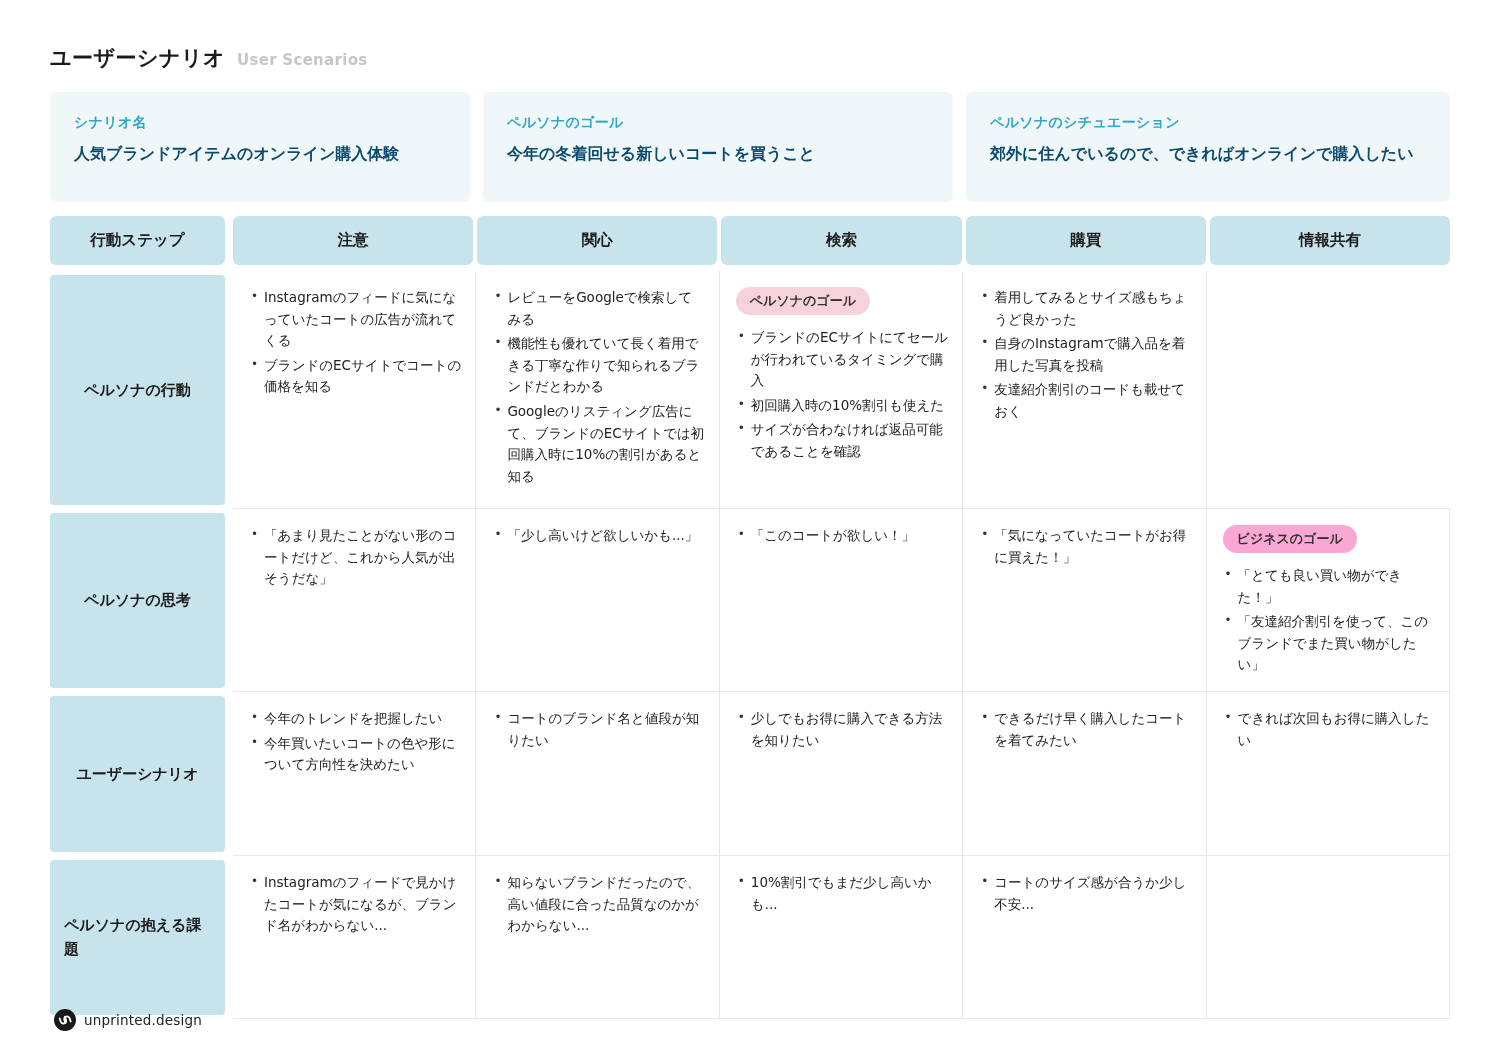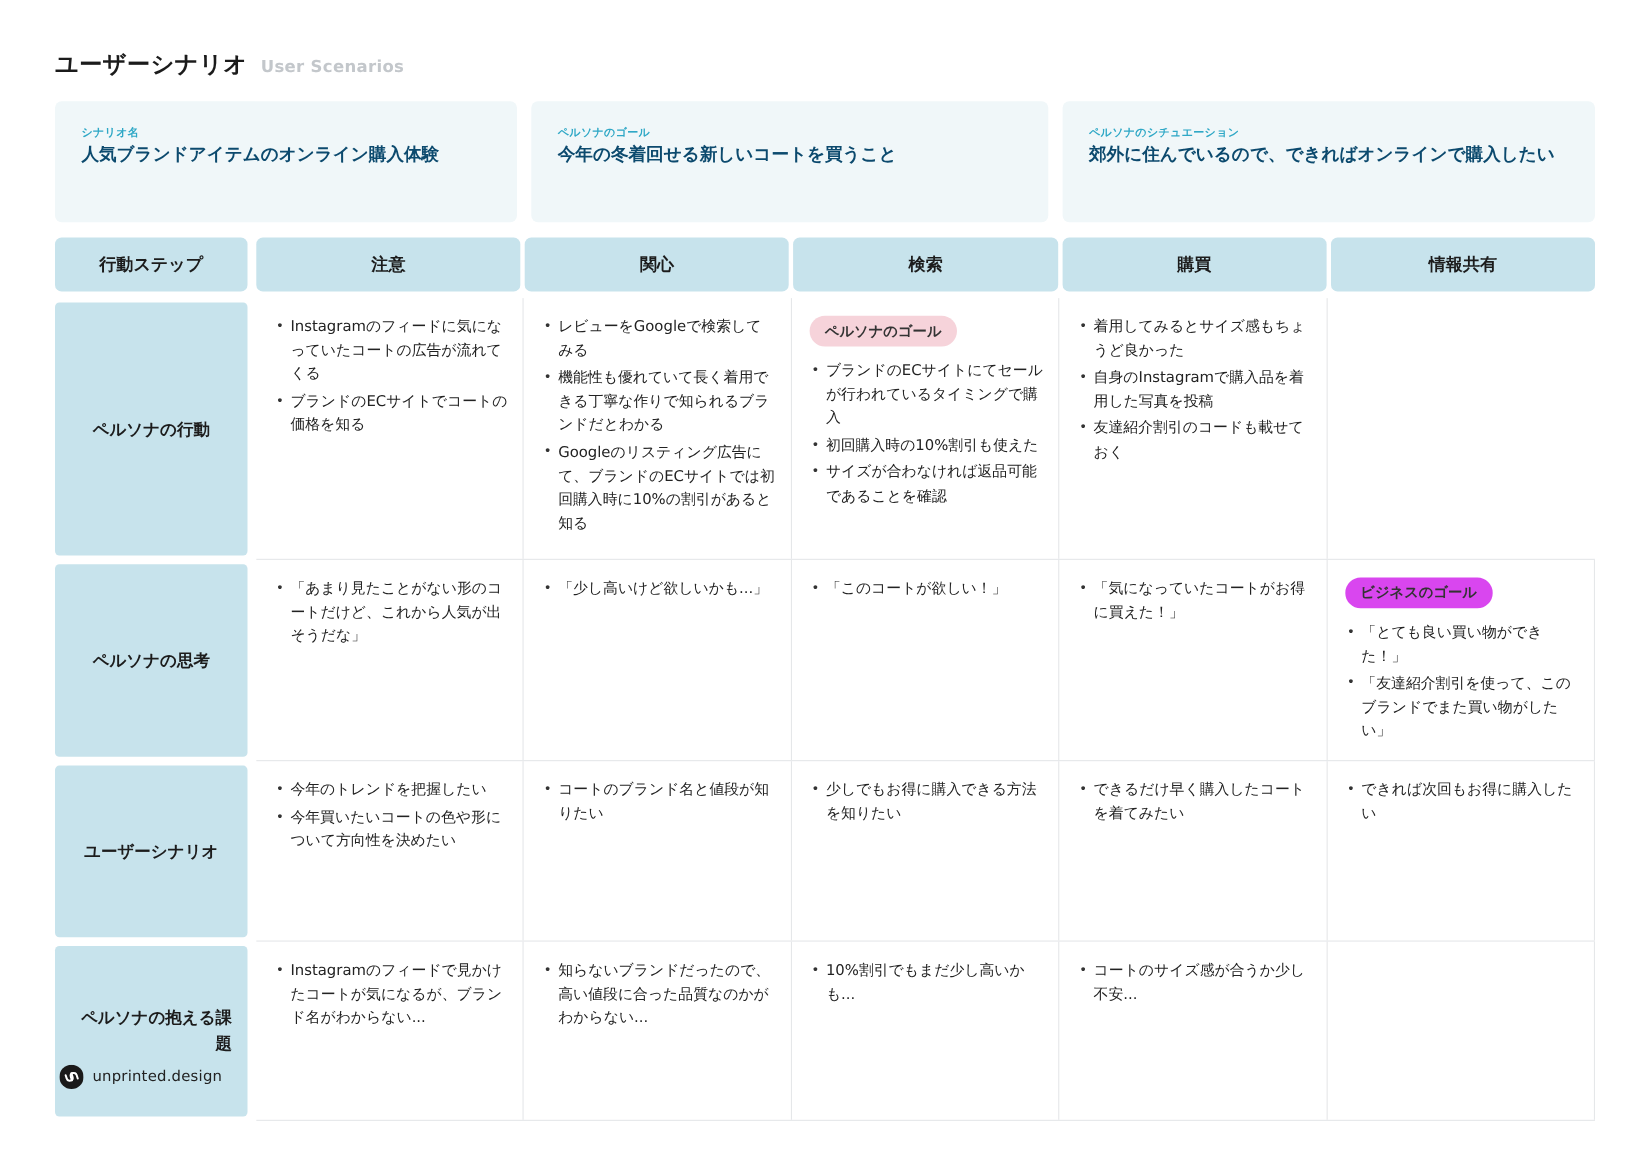--- a/index.html
+++ b/index.html
@@ -12,59 +12,59 @@
   .title-ja{font-size:21px;font-weight:bold;letter-spacing:.5px;color:#1b1b1b;}
   .title-en{font-size:15px;font-weight:bold;color:#c3c7cb;letter-spacing:.3px;}
 
   
   .cards{display:flex;gap:13px;}
   .card{background:#f0f7f9;border-radius:6px;box-sizing:border-box;
         height:110px;padding:22px 24px;}
   .card:nth-child(1){width:420px;}
   .card:nth-child(2){width:470px;}
   .card:nth-child(3){flex:1;}
-  .card-label{color:#2fa8c6;font-size:10px;font-weight:bold;margin-bottom:0;letter-spacing:.3px;}
+  .card-label{color:#2fa8c6;font-size:14px;font-weight:bold;margin-bottom:10px;letter-spacing:.3px;}
   .card-value{font-size:16px;font-weight:bold;line-height:1.5;color:#0c4a6e;}
 
   
   .thead{display:flex;margin-top:14px;}
   .corner{width:175px;margin-right:8px;background:#c7e3ec;border-radius:6px;
           height:49px;display:flex;align-items:center;justify-content:center;
           font-size:15.5px;font-weight:bold;}
   .col-headers{flex:1;display:flex;gap:4px;}
   .col-header{flex:1;background:#c7e3ec;border-radius:6px;height:49px;
           display:flex;align-items:center;justify-content:center;
           font-size:15.5px;font-weight:bold;}
 
   
   .tbody{margin-top:6px;}
   .trow{display:flex;}
   .row-label{width:175px;margin:4px 8px 4px 0;background:#c7e3ec;border-radius:4px;
-          display:flex;align-items:center;justify-content:center;text-align:right;
+          display:flex;align-items:center;justify-content:center;text-align:left;
           font-size:15px;font-weight:bold;line-height:1.6;padding:0 14px;box-sizing:border-box;}
   .row-cells{flex:1;display:grid;grid-template-columns:repeat(5,1fr);
           border-bottom:1px solid #e5e7e9;}
   .trow:nth-child(1) .row-cells{min-height:237px;}
   .trow:nth-child(2) .row-cells{min-height:163px;}
   .trow:nth-child(3) .row-cells{min-height:163px;}
   .trow:nth-child(4) .row-cells{min-height:162px;}
   .cell{border-right:1px solid #e5e7e9;padding:16px 14px 12px 16px;box-sizing:border-box;}
 
   .bullets{margin:0;padding:0;list-style:none;}
   .bullet{position:relative;padding-left:15px;font-size:13.5px;line-height:1.6;
           color:#222;margin-bottom:3px;}
   .bullet::before{content:"•";position:absolute;left:2px;top:0;color:#333;font-size:12px;}
 
   .badge{display:inline-block;border-radius:14px;padding:5px 14px;font-size:13px;
          font-weight:bold;color:#333;margin:0 0 12px 0;}
   .badge-pink{background:#f6d3da;}
-  .badge-yellow{background:#d946ef;}
-
-  
-  .footer{position:absolute;left:30px;top:968px;display:flex;align-items:center;gap:8px;padding-left:24px;}
+  .badge-yellow{background:#f9a8d4;}
+
+  
+  .footer{position:absolute;left:30px;top:1009px;display:flex;align-items:center;gap:8px;padding-left:24px;}
   .logo{width:22px;height:22px;display:inline-block;}
   .brand{font-size:13.5px;color:#222;letter-spacing:.2px;}
 </style>
 </head>
 <body>
 
 <div class="canvas">
 
   <div class="page-header">
     <span class="title-ja">ユーザーシナリオ</span>

